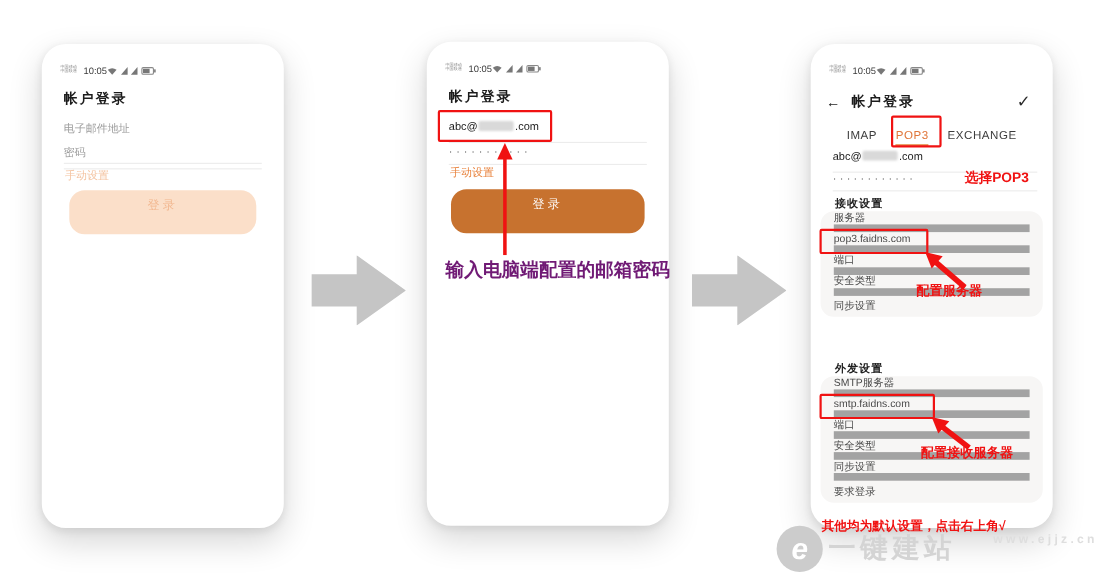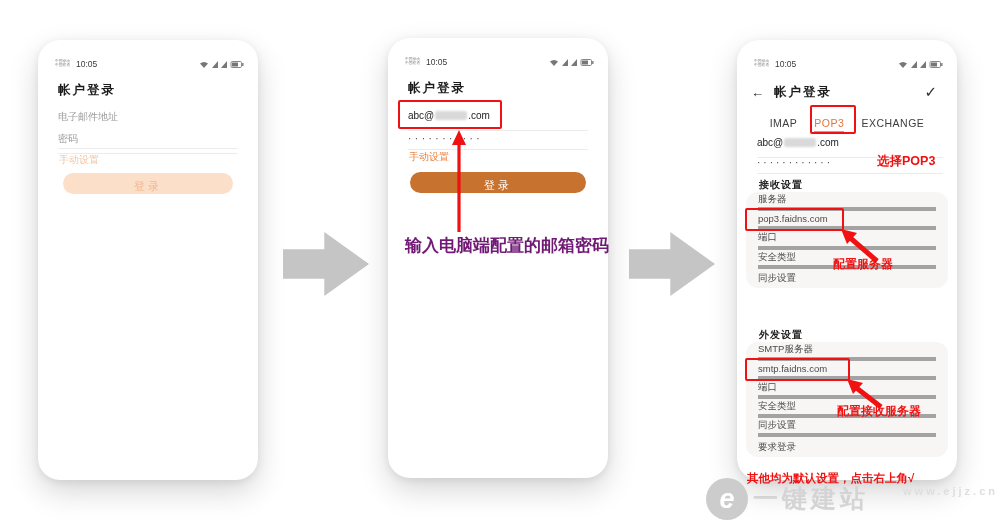--- a/index.html
+++ b/index.html
@@ -9,37 +9,37 @@
 
   
   .phone { position:absolute; width:220px; height:440px; background:#fff; border-radius:22px;
     box-shadow:0 12px 30px rgba(0,0,0,.16), 0 2px 8px rgba(0,0,0,.08); }
   #phone1 { left:38px;  top:40px; }
   #phone2 { left:388px; top:38px; }
   #phone3 { left:737px; top:40px; }
 
   
   .statusbar { position:absolute; left:17px; right:13px; top:17px; height:13px;
-    display:flex; justify-content:space-between; align-items:center; }
+    display:flex; align-items:center; }
   .carrier { display:flex; align-items:center; }
   .carrier-lines { display:flex; flex-direction:column; font-size:6px; line-height:1.05;
     color:#8a8a8a; transform:scale(.62); transform-origin:left center; width:30px; }
   .time { font-size:8.5px; color:#3a3a3a; margin-left:-9px; }
   .status-icons { display:block; }
 
   
   .app-title { position:absolute; left:20px; top:42px; font-size:12.5px; font-weight:bold;
     color:#1c1c1c; letter-spacing:2px; }
   .hline { border-bottom:1px solid #ececec; }
   .field-text { font-size:10px; color:#222; }
   .placeholder { color:#9c9c9c; }
   .blur-chunk { display:inline-block; width:32px; height:9px; background:#d9d9d9;
     border-radius:2px; filter:blur(.8px); vertical-align:middle; margin:0 1px 2px 1px; }
-  .pill { position:absolute; height:21px; border-radius:14px; text-align:center;
-    line-height:28px; font-size:11px; letter-spacing:3px;font-family:Liberation Mono, monospace; }
+  .pill { position:absolute; height:40px; border-radius:14px; text-align:center;
+    line-height:28px; font-size:11px; letter-spacing:3px; }
 
   
   .s1-email { position:absolute; left:20px; top:70px; width:180px; padding-bottom:24px; }
   .s1-pass  { position:absolute; left:20px; top:92px; width:180px; padding-bottom:7px; }
   .s1-manual{ position:absolute; left:21px; top:113px; font-size:10px; color:#f4c3a0; }
   .s1-btn   { left:25px; top:133px; width:170px; background:#fbdfc9; color:#f2b78f; }
 
   
   .s2-email { position:absolute; left:20px; top:72px; width:180px; padding-bottom:8px; }
   .s2-dots  { position:absolute; left:20px; top:95px; width:180px; font-size:10px;
@@ -68,21 +68,21 @@
   .s3-ann-pop3 { position:absolute; left:140px; top:113px; white-space:nowrap; font-size:12.5px;
     font-weight:bold; color:#f01212; z-index:5; }
   .sec-title { position:absolute; left:22px; font-size:10px; font-weight:bold; color:#222; letter-spacing:1px; }
   .s3-sec1 { top:138px; } .s3-sec2 { top:288px; }
   .card { position:absolute; left:9px; width:202px; background:#f7f6f5; border-radius:12px;
     padding:0 12px; }
   .s3-card1 { top:152px; height:96px; }
   .s3-card2 { top:302px; height:115px; }
   .card .row { display:flex; align-items:center; font-size:9.5px; color:#4a4a4a; }
   .s3-card1 .row { height:19.2px; } .s3-card2 .row { height:19.1px; }
-  .card .row:not(:last-child){ border-bottom:4px solid #a3a3a3; }
+  .card .row:not(:last-child){ border-bottom:7px solid #a3a3a3; }
   .s3-popbox  { left:8px; top:168px; width:99px; height:23px; }
   .s3-smtpbox { left:8px; top:318px; width:105px; height:23px; }
   .ann-red { position:absolute; white-space:nowrap; font-size:12px; font-weight:bold;
     color:#f01212; z-index:5; }
   .s3-cfg1 { left:96px; top:216px;text-align:center; }
   .s3-cfg2 { left:100px; top:363px; }
   .s3-arr  { position:absolute; z-index:5; }
   .s3-arr1 { left:102px; top:188px; }
   .s3-arr2 { left:108px; top:338px; }
   .s3-note { position:absolute; left:10px; top:415px; white-space:nowrap; font-size:11.5px;

